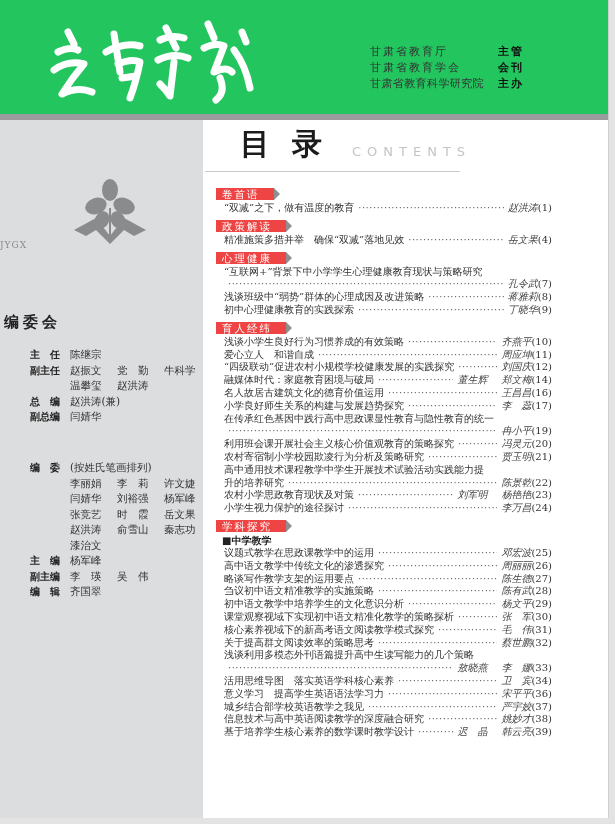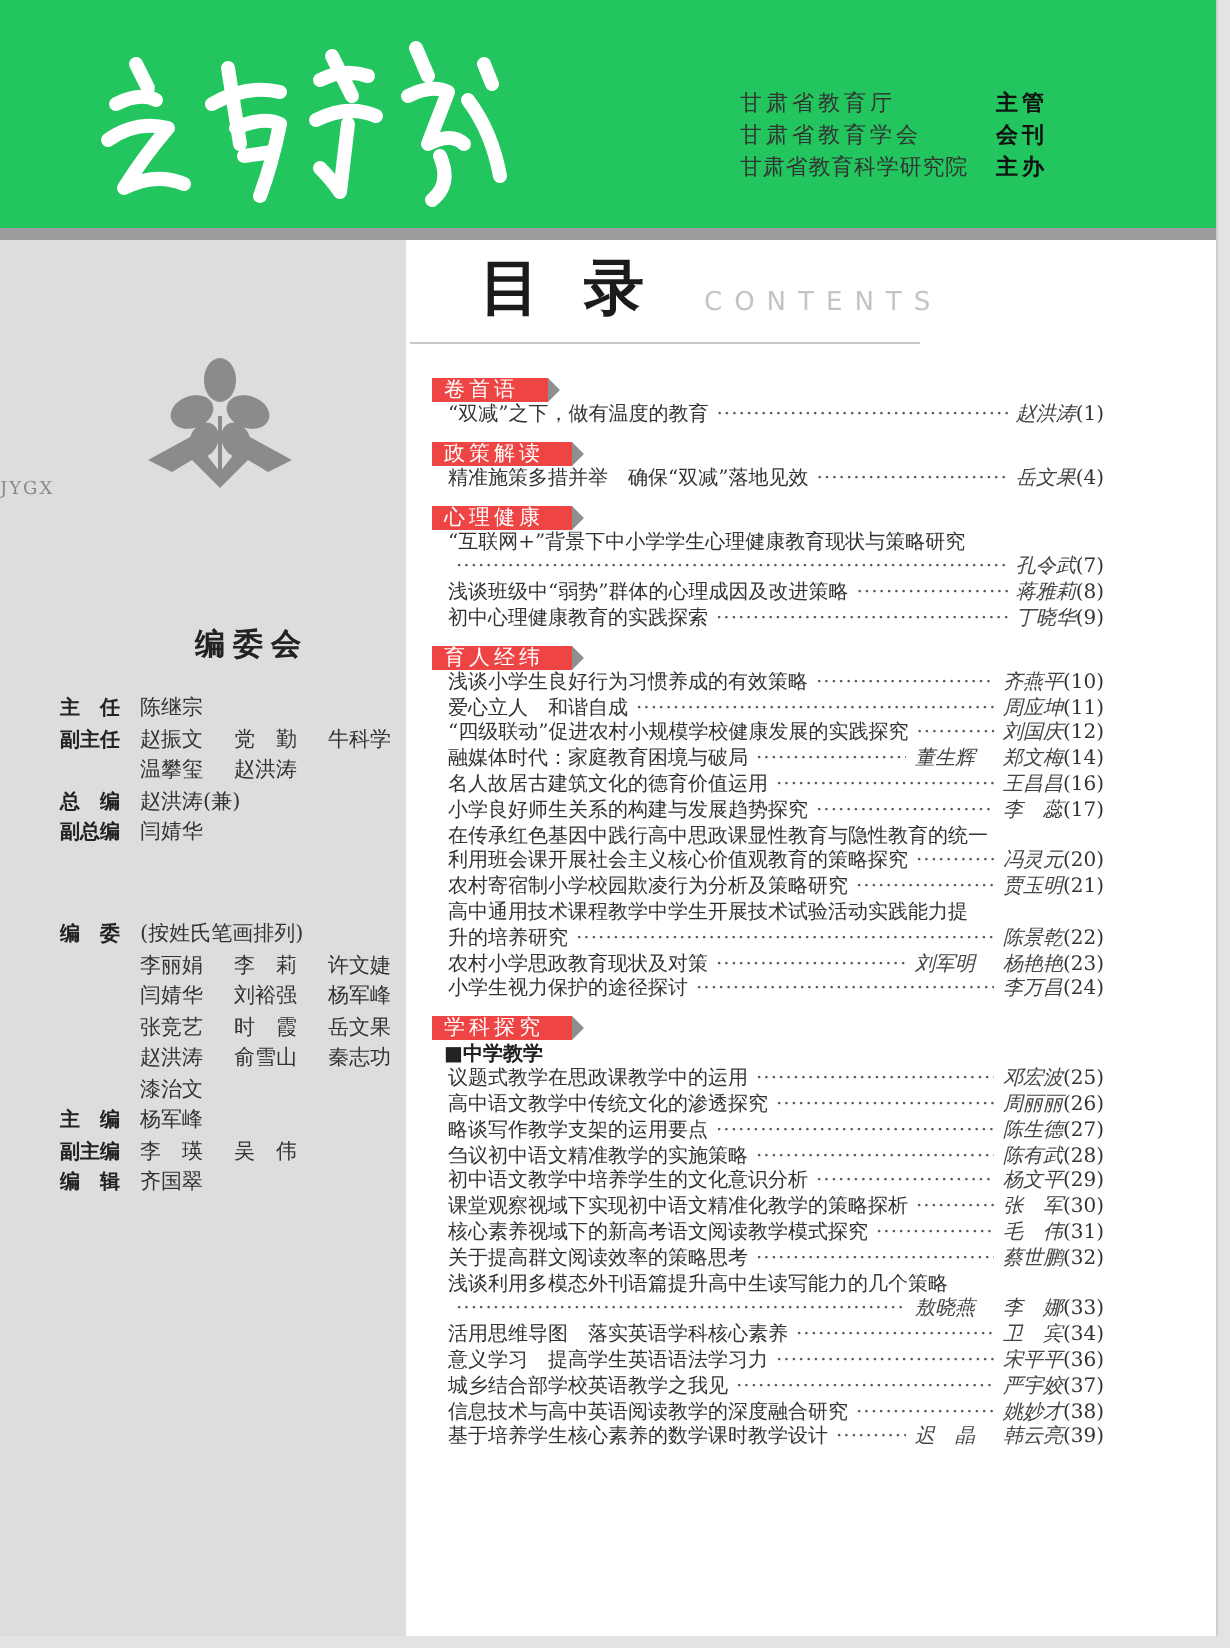--- a/index.html
+++ b/index.html
@@ -43,21 +43,21 @@
     background: #dcdddf;
   }
   .emblem {
     position: absolute; left: 72px; top: 58px; width: 76px; height: 74px;
   }
   .emblem-text {
     position: absolute; left: 0; width: 203px; top: 120px; 
     font-size: 9px; color: #8a8a8a; letter-spacing: 1px;
   }
   .committee-title {
-    position: absolute; left: 16px; width: 220px; top: 193px; text-align: center;
+    position: absolute; left: 4px; width: 220px; top: 193px; text-align: left;
     font-size: 15px; font-weight: bold; color: #222; letter-spacing: 4px;
   }
   .staff {
     position: absolute; left: 30px; font-size: 10.5px; line-height: 15.5px;
     color: #333;
   }
   .staff-row { display: flex; white-space: nowrap; }
   .staff-role {
     width: 40px; font-weight: bold; color: #222;
     font-family: "DejaVu Sans", "Liberation Sans", sans-serif; font-size: 10px;
@@ -334,20 +334,25 @@
         <span class="p">(16)</span>
       </div>
       <div class="entry">
         <span class="t">小学良好师生关系的构建与发展趋势探究</span>
         <span class="dots"></span>
         <span class="a">李　蕊</span>
         <span class="p">(17)</span>
       </div>
       <div class="entry-cont">在传承红色基因中践行高中思政课显性教育与隐性教育的统一</div>
       <div class="entry">
+        <span class="dots"></span>
+        <span class="a">冉小平</span>
+        <span class="p">(19)</span>
+      </div>
+      <div class="entry">
         <span class="t">利用班会课开展社会主义核心价值观教育的策略探究</span>
         <span class="dots"></span>
         <span class="a">冯灵元</span>
         <span class="p">(20)</span>
       </div>
       <div class="entry">
         <span class="t">农村寄宿制小学校园欺凌行为分析及策略研究</span>
         <span class="dots"></span>
         <span class="a">贾玉明</span>
         <span class="p">(21)</span>

